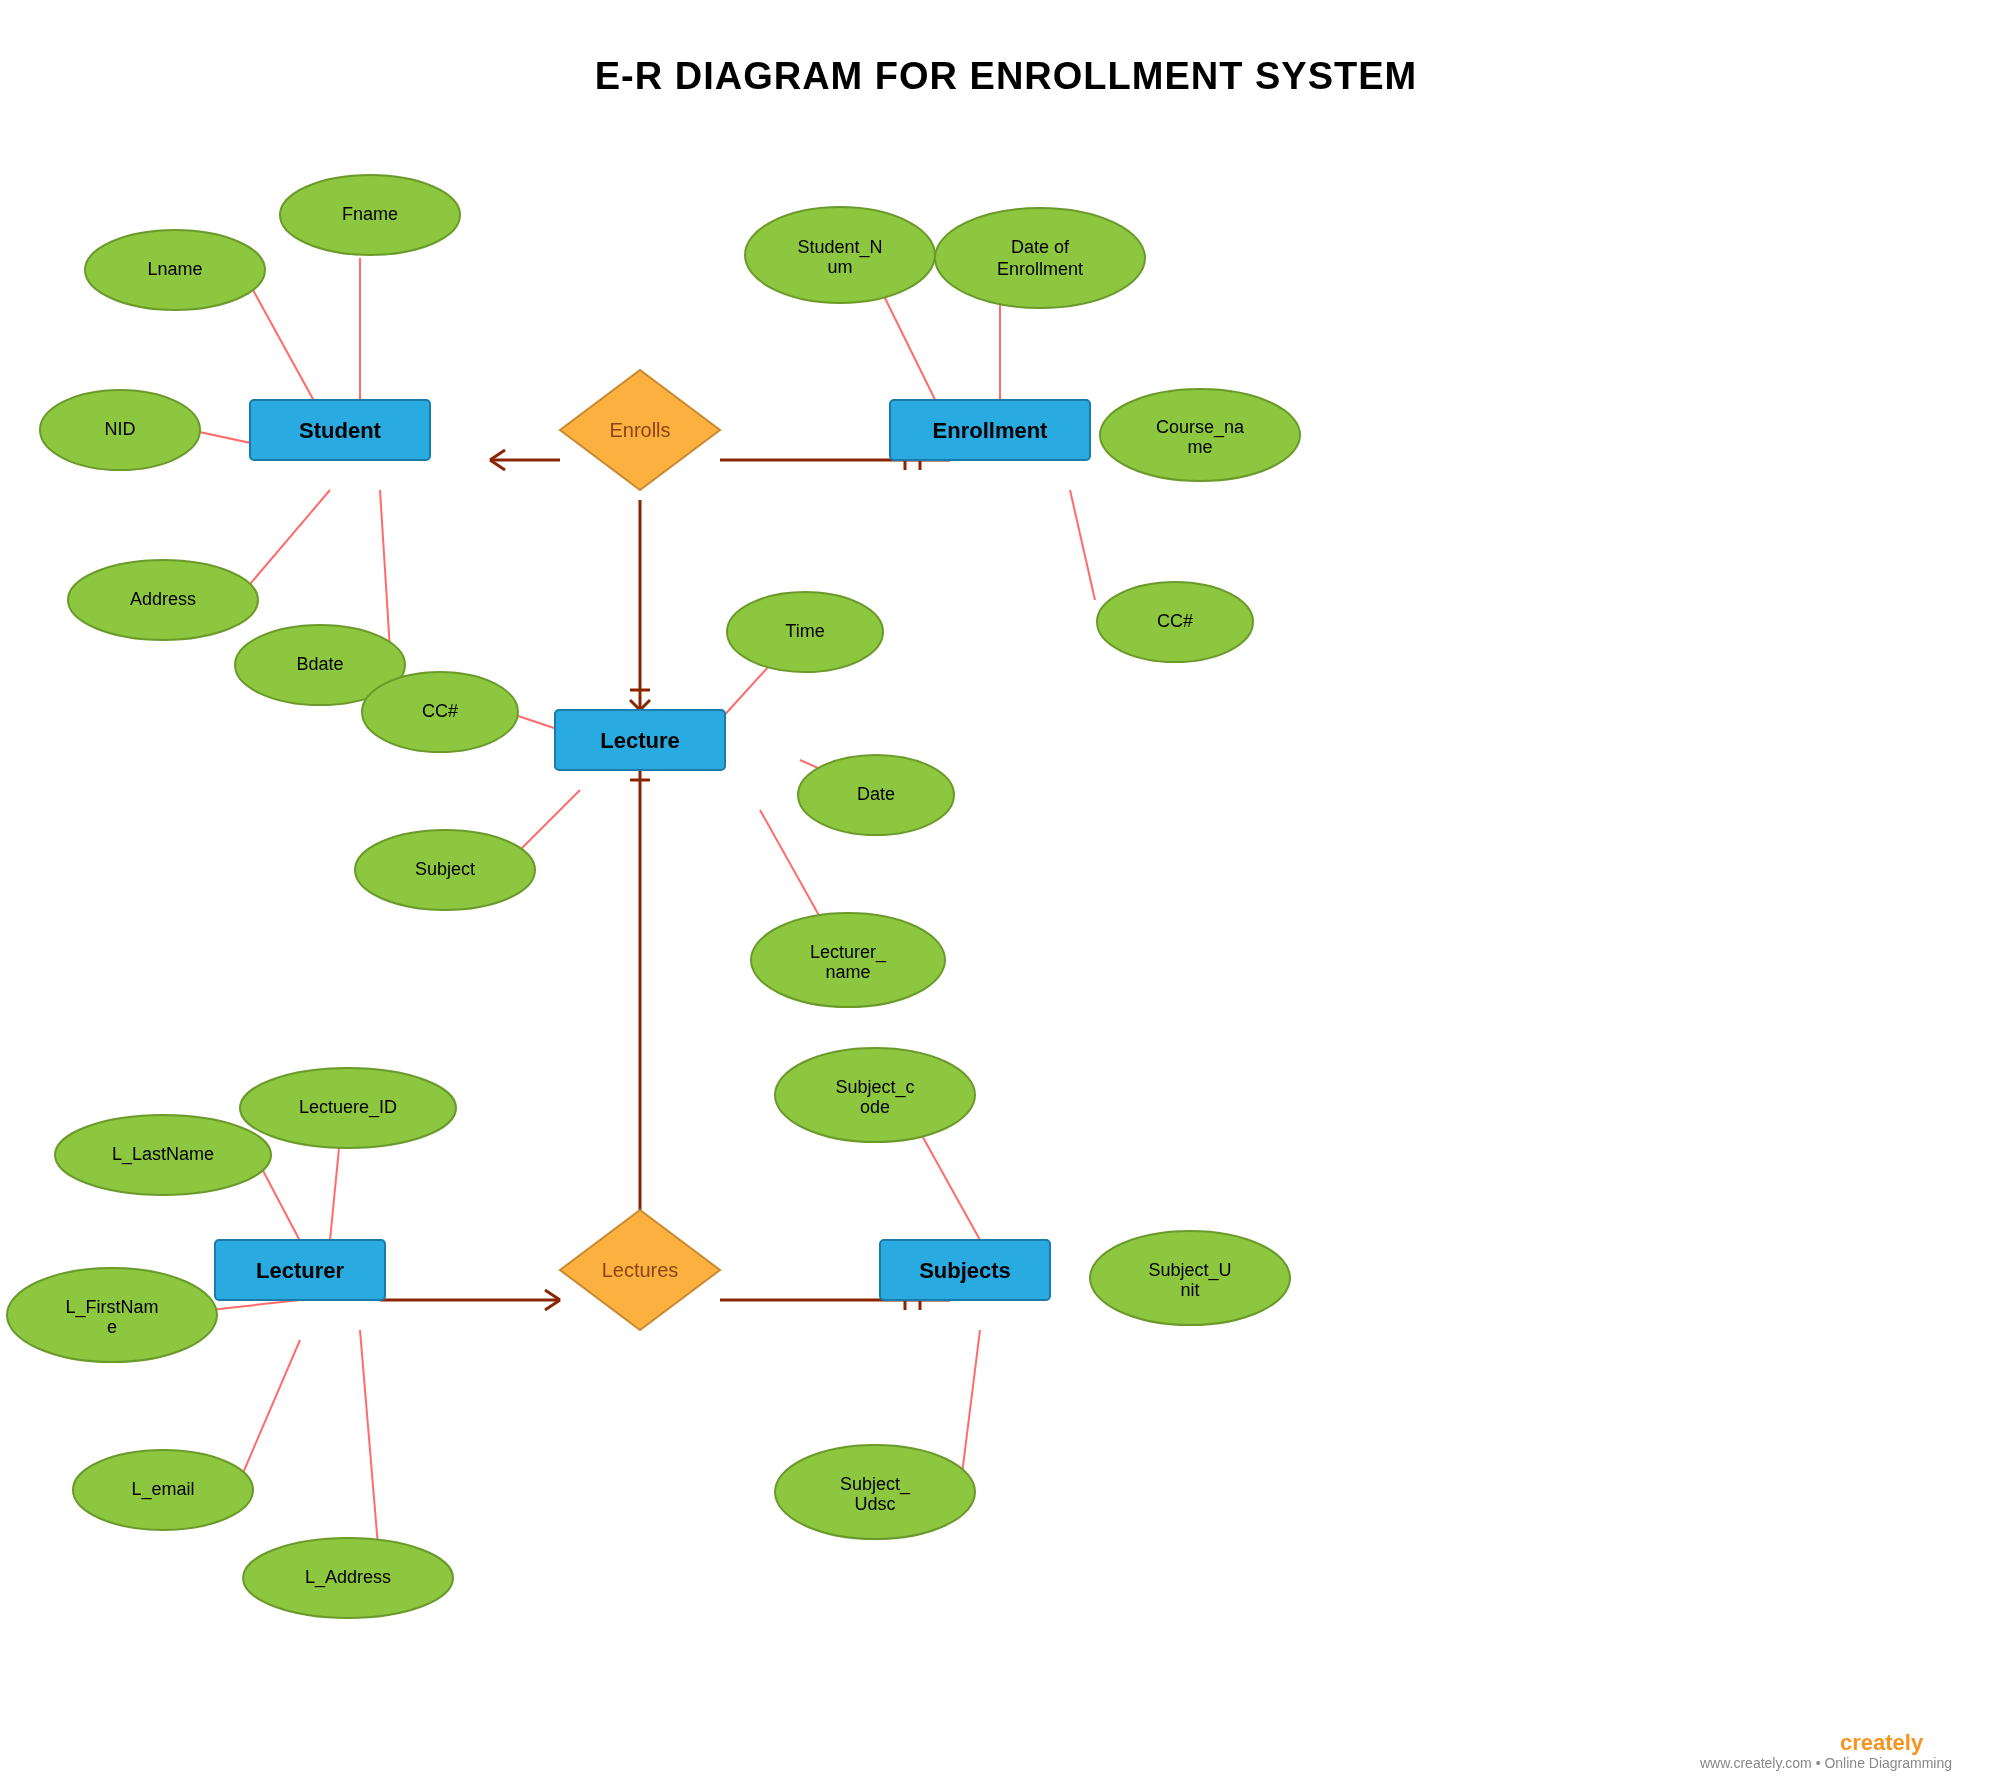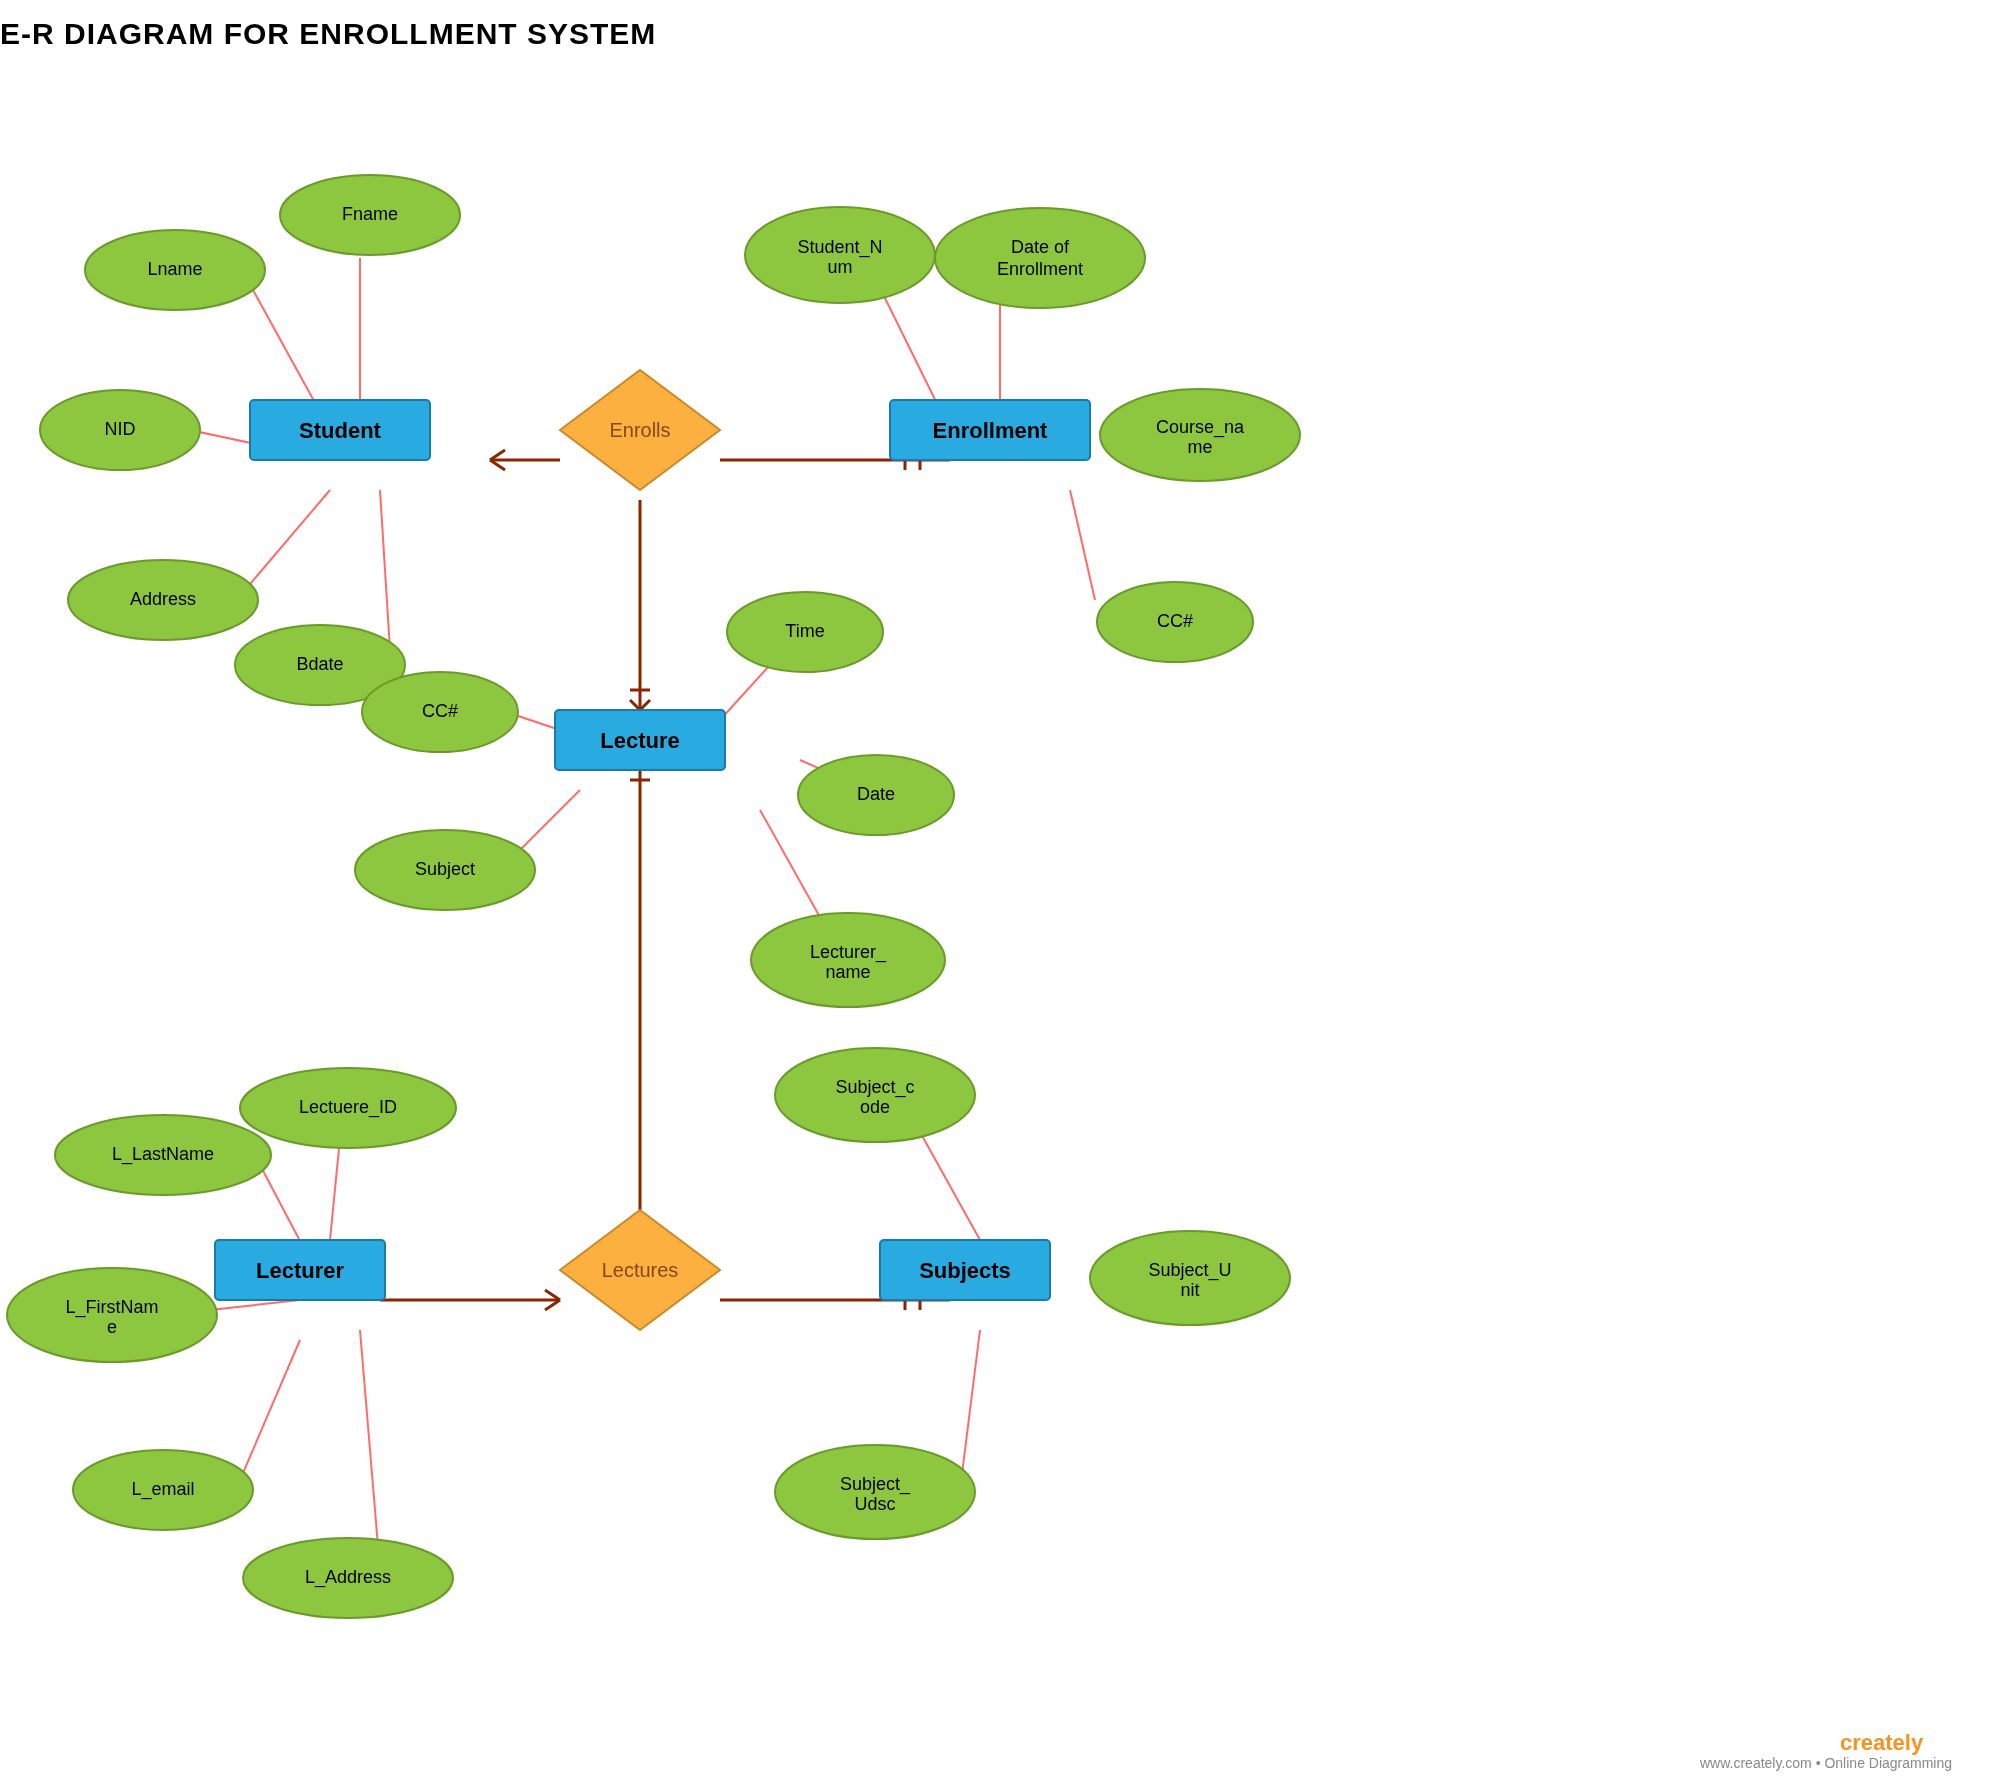--- a/index.html
+++ b/index.html
@@ -5,23 +5,24 @@
     * { margin: 0; padding: 0; box-sizing: border-box; }
     body {
       background: #fff;
       font-family: Arial, sans-serif;
       width: 2012px;
       height: 1780px;
       position: relative;
       overflow: hidden;
     }
     .diagram-title {
-      font-size: 30px;
+      text-align: center;
+      font-size: 38px;
       font-weight: bold;
-      padding-top: 17px;
+      padding-top: 55px;
       letter-spacing: 1px;
       color: #000;
     }
     svg {
       position: absolute;
       top: 0;
       left: 0;
       width: 2012px;
       height: 1780px;
     }

